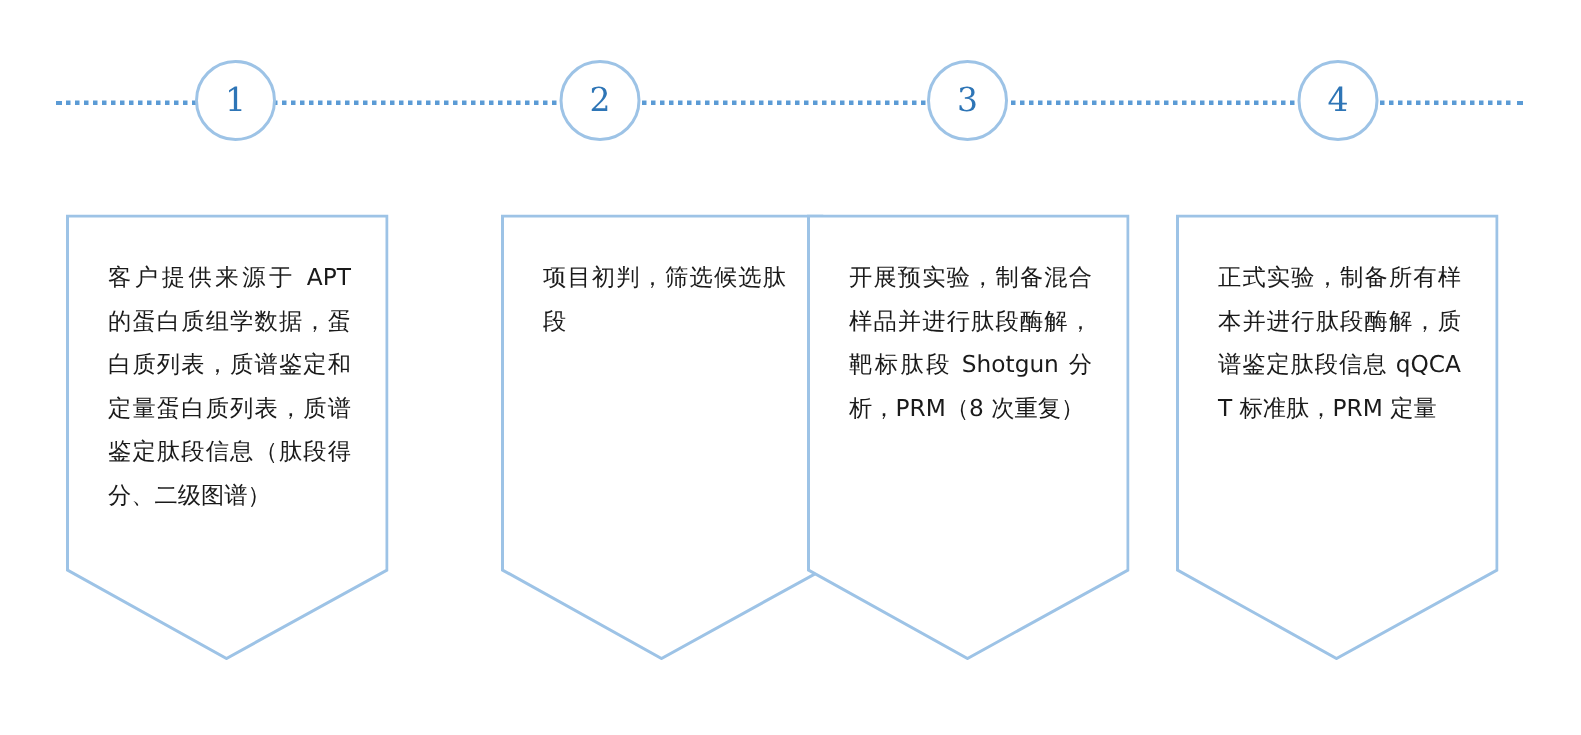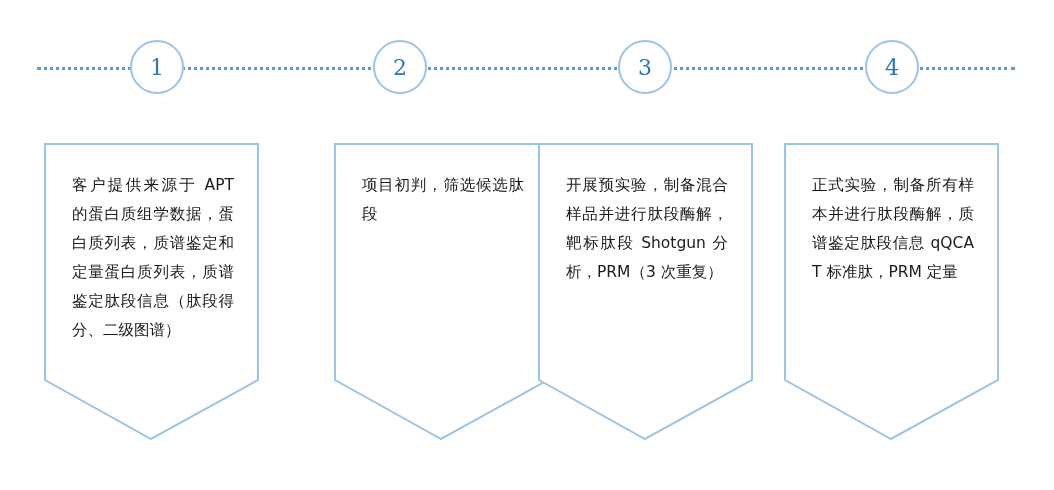--- a/index.html
+++ b/index.html
@@ -47,21 +47,21 @@
   <svg width="215" height="297">
     <polygon points="1,1 214,1 214,237 107,296 1,237" fill="#ffffff" stroke="#9dc3e6" stroke-width="2"></polygon>
   </svg>
   <div class="card-text">项目初判，筛选候选肽段</div>
 </div>
 
 <div class="card" style="left:538px;">
   <svg width="215" height="297">
     <polygon points="1,1 214,1 214,237 107,296 1,237" fill="#ffffff" stroke="#9dc3e6" stroke-width="2"></polygon>
   </svg>
-  <div class="card-text">开展预实验，制备混合样品并进行肽段酶解，靶标肽段 Shotgun 分析，PRM（3 次重复）</div>
+  <div class="card-text">开展预实验，制备混合样品并进行肽段酶解，靶标肽段 Shotgun 分析，PRM（8 次重复）</div>
 </div>
 
 <div class="card" style="left:784px;">
   <svg width="215" height="297">
     <polygon points="1,1 214,1 214,237 107,296 1,237" fill="#ffffff" stroke="#9dc3e6" stroke-width="2"></polygon>
   </svg>
   <div class="card-text">正式实验，制备所有样本并进行肽段酶解，质谱鉴定肽段信息 qQCAT 标准肽，PRM 定量</div>
 </div>
 
 </body></html>

